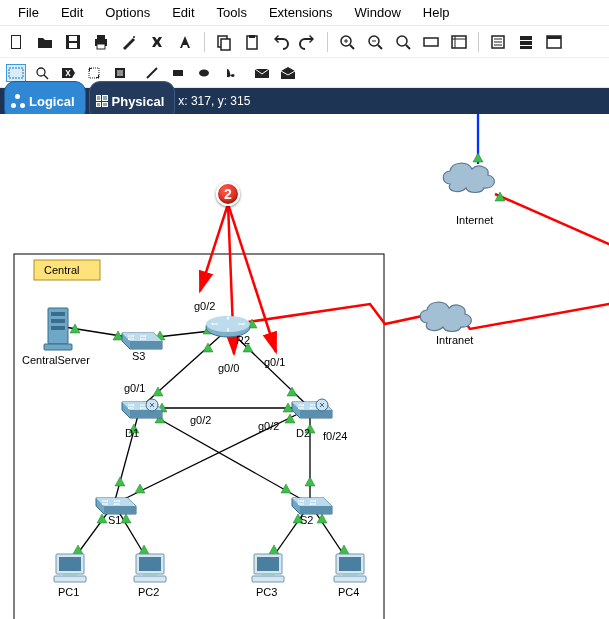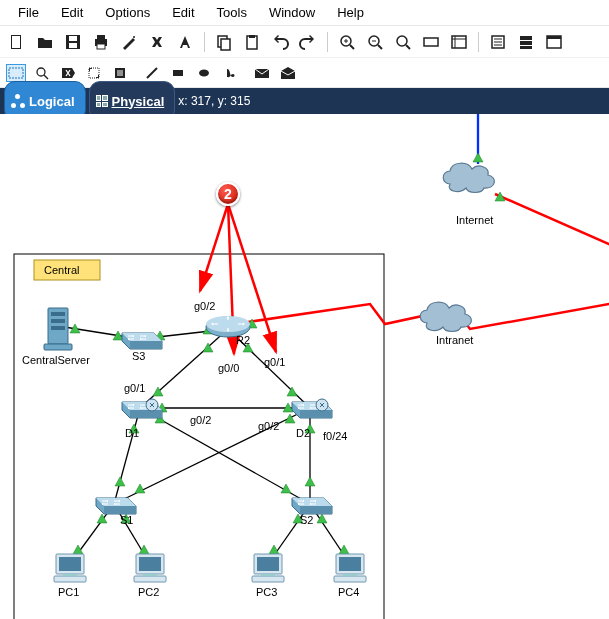--- a/index.html
+++ b/index.html
@@ -82,21 +82,21 @@
     height: 40px;
     border-radius: 11px;
     padding: 0 10px 0 6px;
     margin-right: 3px;
     font-weight: bold;
     font-size: 13px;
     gap: 4px;
     cursor: pointer;
   }
   .pill.logical { background: #3088d4; border:1px solid #1b5fa0;}
-  .pill.physical { background: #243a5c; border:1px solid #3d5a85;text-decoration:underline; }
+  .pill.physical { background: #243a5c; border:1px solid #3d5a85; }
   .pill .dot-cluster {
     width: 14px; height: 14px; position: relative;
   }
   .pill .dot-cluster span {
     position:absolute;width:5px;height:5px;border-radius:50%;background:#fff;
   }
   .pill .dot-cluster span:nth-child(1){top:0;left:4px;}
   .pill .dot-cluster span:nth-child(2){bottom:0;left:0;}
   .pill .dot-cluster span:nth-child(3){bottom:0;right:0;}
   .grid-icon{width:12px;height:12px;display:grid;grid-template-columns:1fr 1fr;gap:1px;}
@@ -157,20 +157,21 @@
 </style>
 </head>
 <body>
 
 <div class="menubar">
   <div class="menubar-item">File</div>
   <div class="menubar-item">Edit</div>
   <div class="menubar-item">Options</div>
   <div class="menubar-item">Edit</div>
   <div class="menubar-item">Tools</div>
+  <div class="menubar-item">Extensions</div>
   <div class="menubar-item">Window</div>
   <div class="menubar-item">Help</div>
 </div>
 
 <div class="toolbar">
   <div class="tool-icon">
       <svg width="18" height="18">
         <rect x="3" y="2" width="10" height="14" fill="#222"></rect>
         <rect x="4" y="3" width="8" height="12" fill="#fff"></rect>
       </svg>
@@ -517,21 +518,21 @@
   <div class="marker" style="left:216px;top:68px">2</div>
 
   <div class="dev-label" style="left:44px;top:150px">Central</div>
   <div class="dev-label" style="left:456px;top:100px">Internet</div>
   <div class="dev-label" style="left:436px;top:220px">Intranet</div>
   <div class="dev-label" style="left:22px;top:240px">CentralServer</div>
   <div class="dev-label" style="left:132px;top:236px">S3</div>
   <div class="dev-label" style="left:236px;top:220px">R2</div>
   <div class="dev-label" style="left:125px;top:313px">D1</div>
   <div class="dev-label" style="left:296px;top:313px">D2</div>
-  <div class="dev-label" style="left:120px;top:400px">S1</div>
+  <div class="dev-label" style="left:108px;top:400px">S1</div>
   <div class="dev-label" style="left:300px;top:400px">S2</div>
   <div class="dev-label" style="left:58px;top:472px">PC1</div>
   <div class="dev-label" style="left:138px;top:472px">PC2</div>
   <div class="dev-label" style="left:256px;top:472px">PC3</div>
   <div class="dev-label" style="left:338px;top:472px">PC4</div>
 
   <div class="iface-label" style="left:194px;top:186px">g0/2</div>
   <div class="iface-label" style="left:218px;top:248px">g0/0</div>
   <div class="iface-label" style="left:264px;top:242px">g0/1</div>
   <div class="iface-label" style="left:124px;top:268px">g0/1</div>

